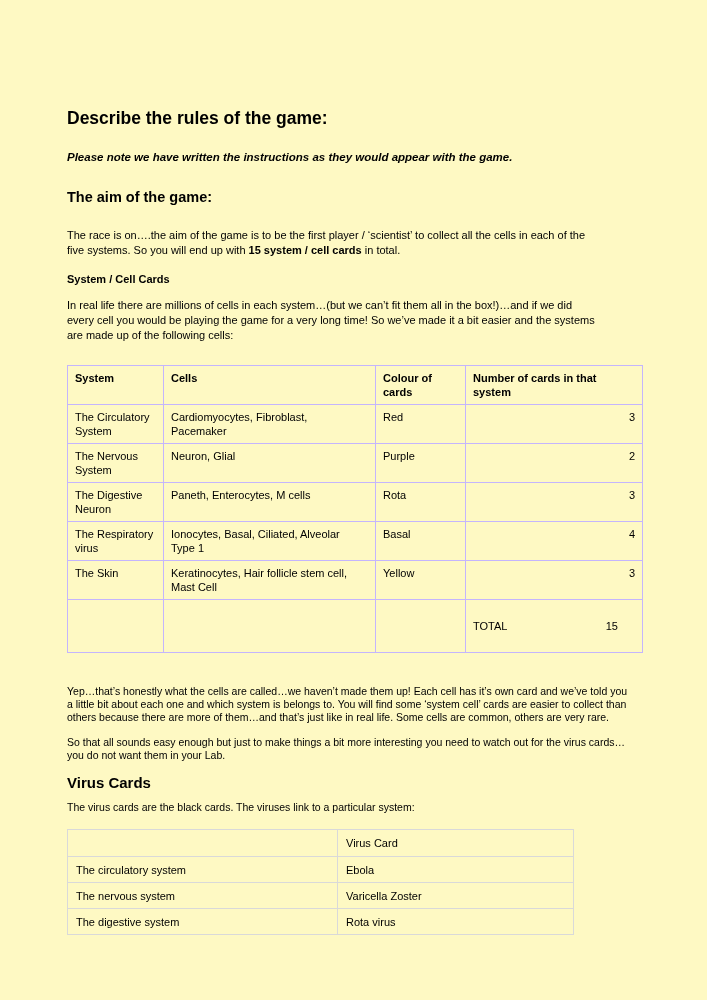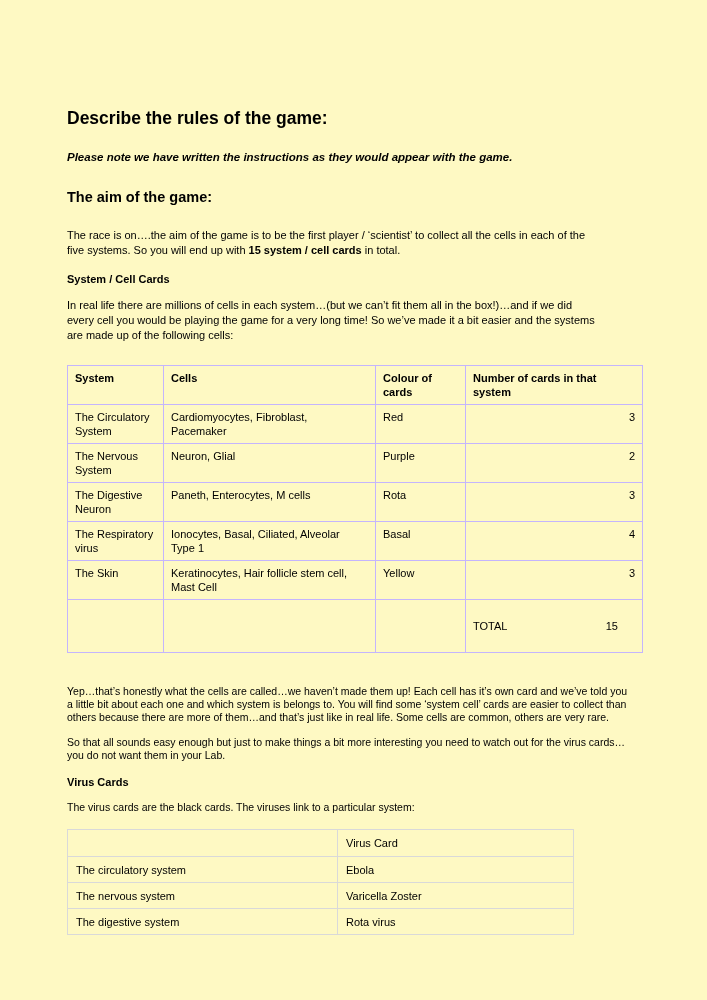--- a/index.html
+++ b/index.html
@@ -82,21 +82,21 @@
   p.small {
     font-size: 10.5px;
     line-height: 13px;
     white-space: pre-line;
     width: 630px;
   }
   p.small.after-table { margin-top: 32px; }
   p.small.gap { margin-top: 12px; }
   p.virus-heading {
     margin-top: 14px;
-    font-size: 11px;
+    font-size: 15px;
     line-height: 13px;
     font-weight: bold;
   }
   table.virus-table {
     margin-top: 15px;
     border-collapse: collapse;
     table-layout: fixed;
     width: 506px;
   }
   table.virus-table col.v-system { width: 270px; }

